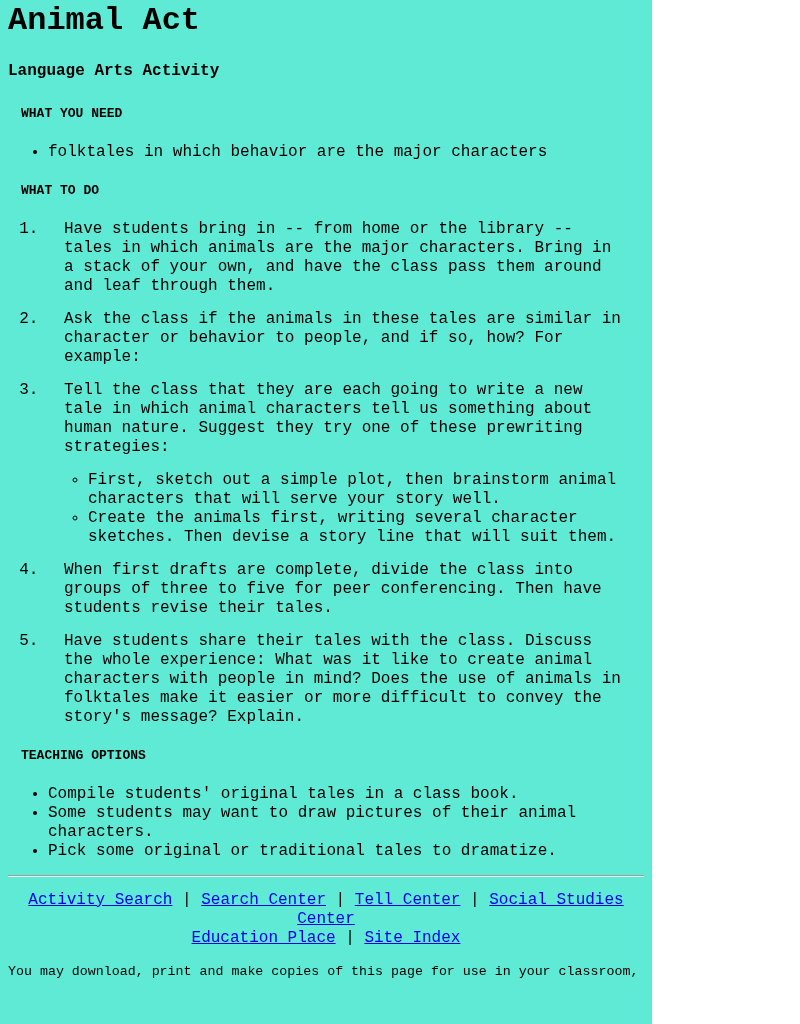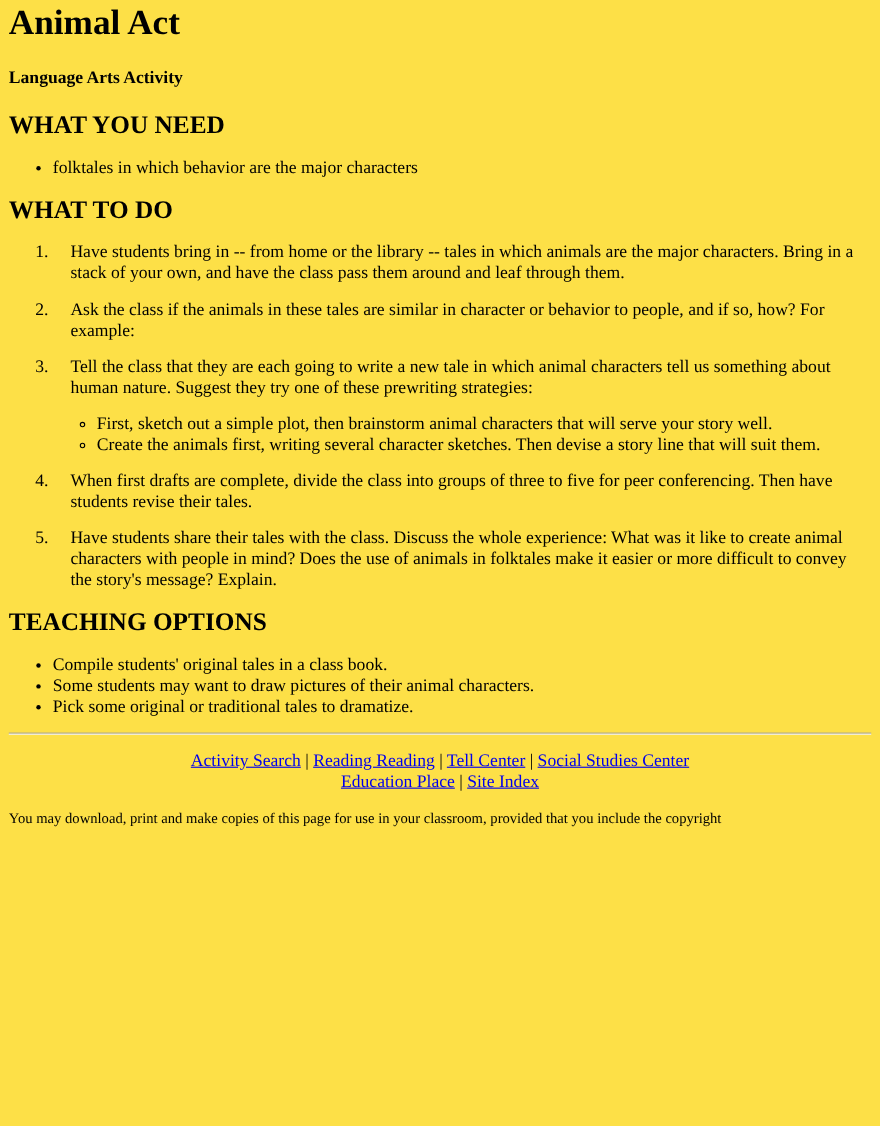--- a/index.html
+++ b/index.html
@@ -1,31 +1,31 @@
 <!DOCTYPE html>
 <html><head>
 <meta charset="utf-8">
 <style>
   html, body { margin: 0; padding: 0; background: #ffffff; }
   .page {
     position: relative;
-    width: 800px;
+    width: 652px;
     height: 1024px;
     overflow: hidden;
     box-sizing: border-box;
     padding: 2px 8px 8px 8px;
-    background: #fde047;
+    background: #5eead4;
     color: #000000;
-    font-family: Liberation Serif, serif;
+    font-family: Liberation Mono, monospace;
     font-size: 16px;
     line-height: 19px;
   }
   h1 { font-size: 32px; line-height: 37px; margin: 0 0 18px 0; font-weight: bold; }
   h2 { font-size: 16px; line-height: 28px; margin: 16px 0; font-weight: bold; }
-  h3 { font-size: 23px; line-height: 22px; margin: 18px 0; font-weight: bold; }
+  h3 { font-size: 13px; line-height: 22px; margin: 18px 13px; font-weight: bold; }
   p  { margin: 14px 0; }
   ol, ul { margin: 14px 0; padding: 0 0 0 40px; }
   ul { list-style-type: disc; }
   li ul { list-style-type: circle; margin: 14px 0; }
   li p { margin: 14px 16px; }
   ol > li { margin: 0 0 14px 0; }
   .footer-nav { text-align: center; margin: 14px 0; }
   .footer-nav a { color: #0000EE; text-decoration: underline; }
   hr.divider {
     border: none;
@@ -86,19 +86,19 @@
 
   <ul id="options-list">
       <li>Compile students' original tales in a class book.</li>
       <li>Some students may want to draw pictures of their animal characters.</li>
       <li>Pick some original or traditional tales to dramatize.</li>
     </ul>
 
   <hr class="divider">
 
   <div class="footer-nav">
-    <span id="nav-row1"><a href="#" style="color: rgb(0, 0, 238);">Activity Search</a> | <a href="#" style="color: rgb(0, 0, 238);">Reading Reading</a> | <a href="#" style="color: rgb(0, 0, 238);">Tell Center</a> | <a href="#" style="color: rgb(0, 0, 238);">Social Studies Center</a></span><br>
+    <span id="nav-row1"><a href="#" style="color: rgb(0, 0, 238);">Activity Search</a> | <a href="#" style="color: rgb(0, 0, 238);">Search Center</a> | <a href="#" style="color: rgb(0, 0, 238);">Tell Center</a> | <a href="#" style="color: rgb(0, 0, 238);">Social Studies Center</a></span><br>
     <span id="nav-row2"><a href="#" style="color: rgb(0, 0, 238);">Education Place</a> | <a href="#" style="color: rgb(0, 0, 238);">Site Index</a></span>
   </div>
 
   <p class="copyright">You may download, print and make copies of this page for use in your classroom, provided that you include the copyright</p>
 
 </div>
 
 </body></html>

